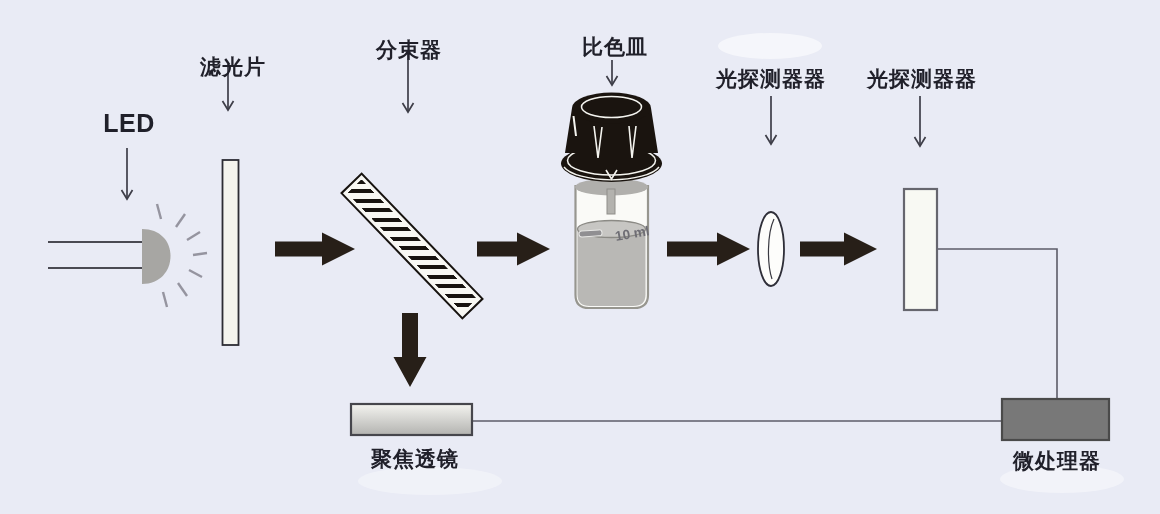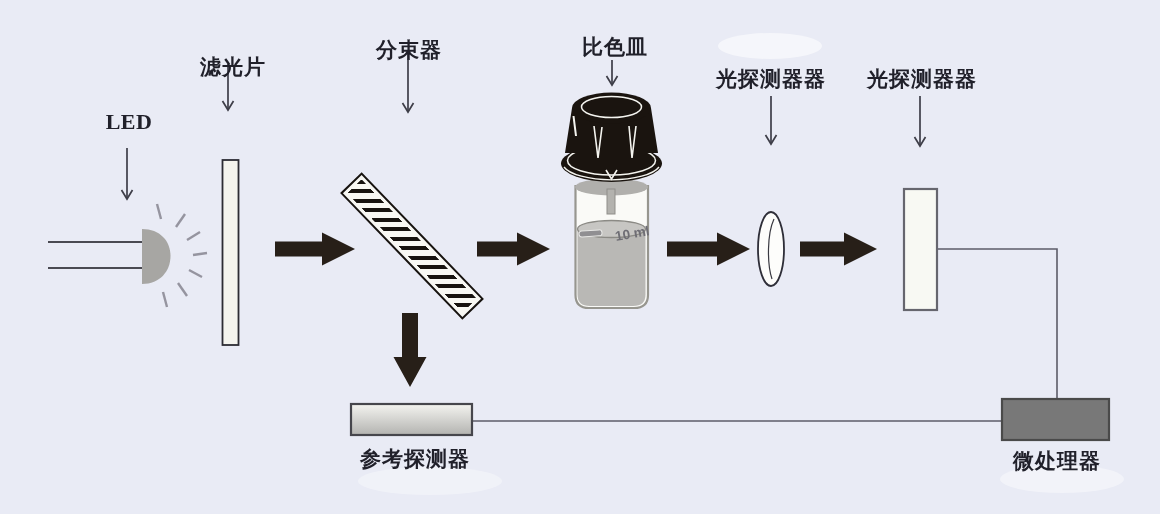--- a/index.html
+++ b/index.html
@@ -14,21 +14,21 @@
   .lbl{
     position:absolute;
     transform:translateX(-50%);
     font-weight:bold;
     font-size:21px;
     letter-spacing:1px;
     color:#20202a;
     white-space:nowrap;
     z-index:3;
   }
-  .lbl-led{font-size:22px;letter-spacing:0.5px;font-family:Liberation Serif, serif;}
+  .lbl-led{font-size:25px;letter-spacing:0.5px;}
   #beam-splitter{
     position:absolute;
     left:324px;top:231px;
     width:176px;height:30px;
     box-sizing:border-box;
     border:2px solid #17130f;
     padding:3px;
     background-image:
       repeating-linear-gradient(-46deg,#17130f 0 4px,transparent 4px 9.5px),
       linear-gradient(#f8f8f3,#f8f8f3);
@@ -142,15 +142,15 @@
   </svg>
 
   <div id="beam-splitter"></div>
 
   <div class="lbl lbl-led" style="left:129px;top:109px;">LED</div>
   <div class="lbl" style="left:233px;top:37px;margin-top:16px;">滤光片</div>
   <div class="lbl" style="left:409px;top:36px;">分束器</div>
   <div class="lbl" style="left:615px;top:33px;">比色皿</div>
   <div class="lbl" style="left:771px;top:65px;">光探测器器</div>
   <div class="lbl" style="left:922px;top:65px;">光探测器器</div>
-  <div class="lbl" style="left:415px;top:445px;">参考探测器</div>
+  <div class="lbl" style="left:415px;top:445px;">聚焦透镜</div>
   <div class="lbl" style="left:1057px;top:447px;">微处理器</div>
 </div>
 
 </body></html>

